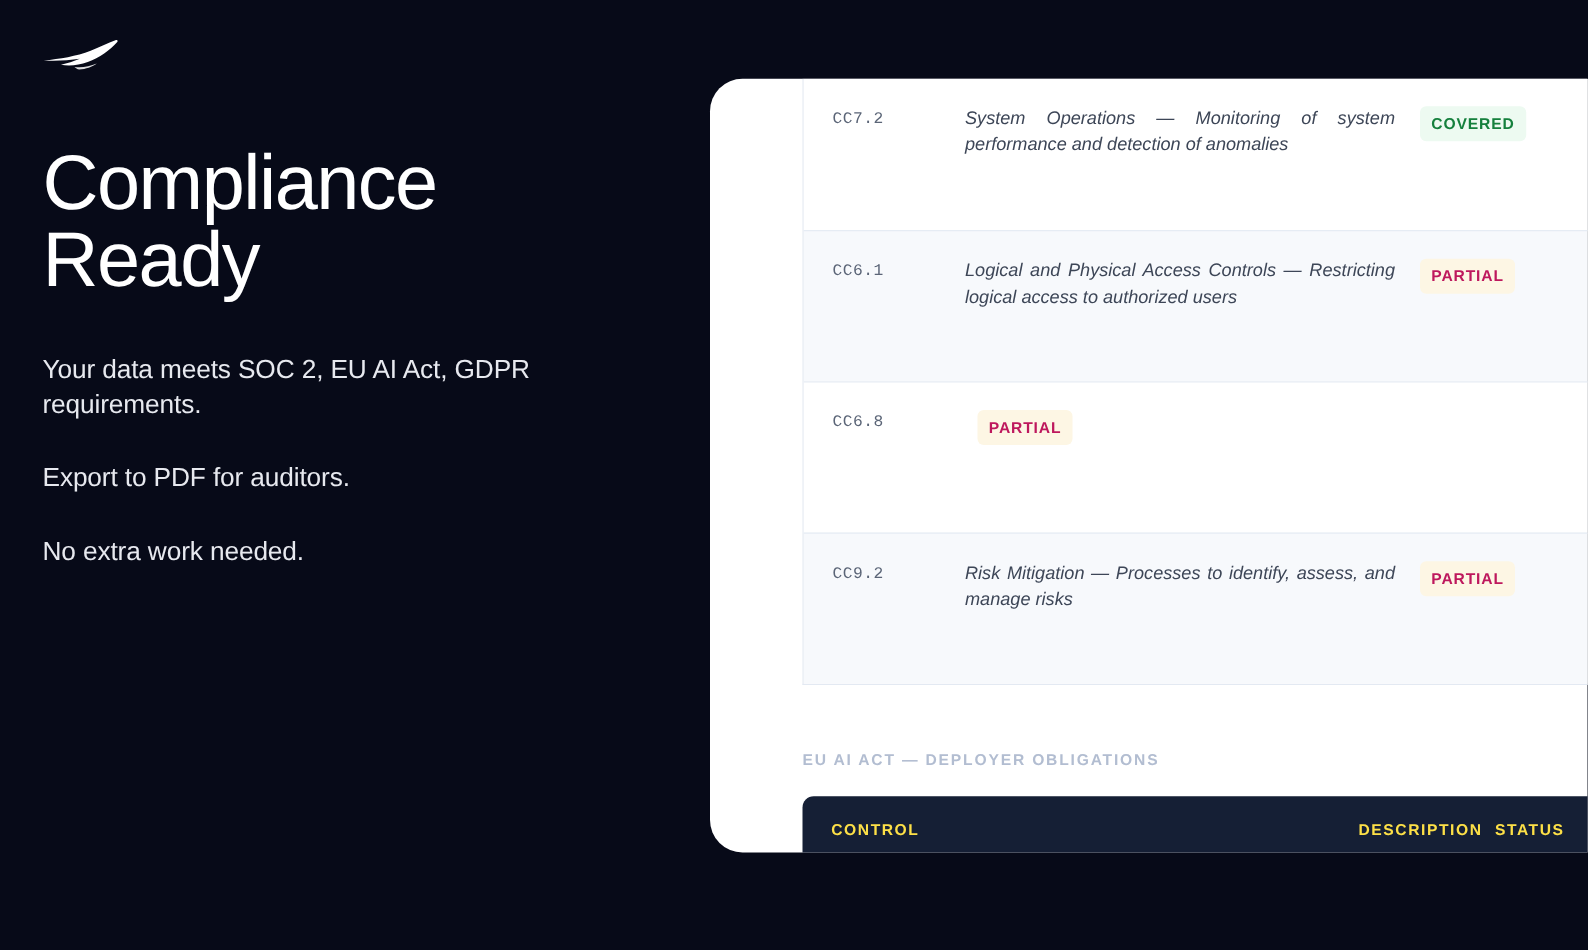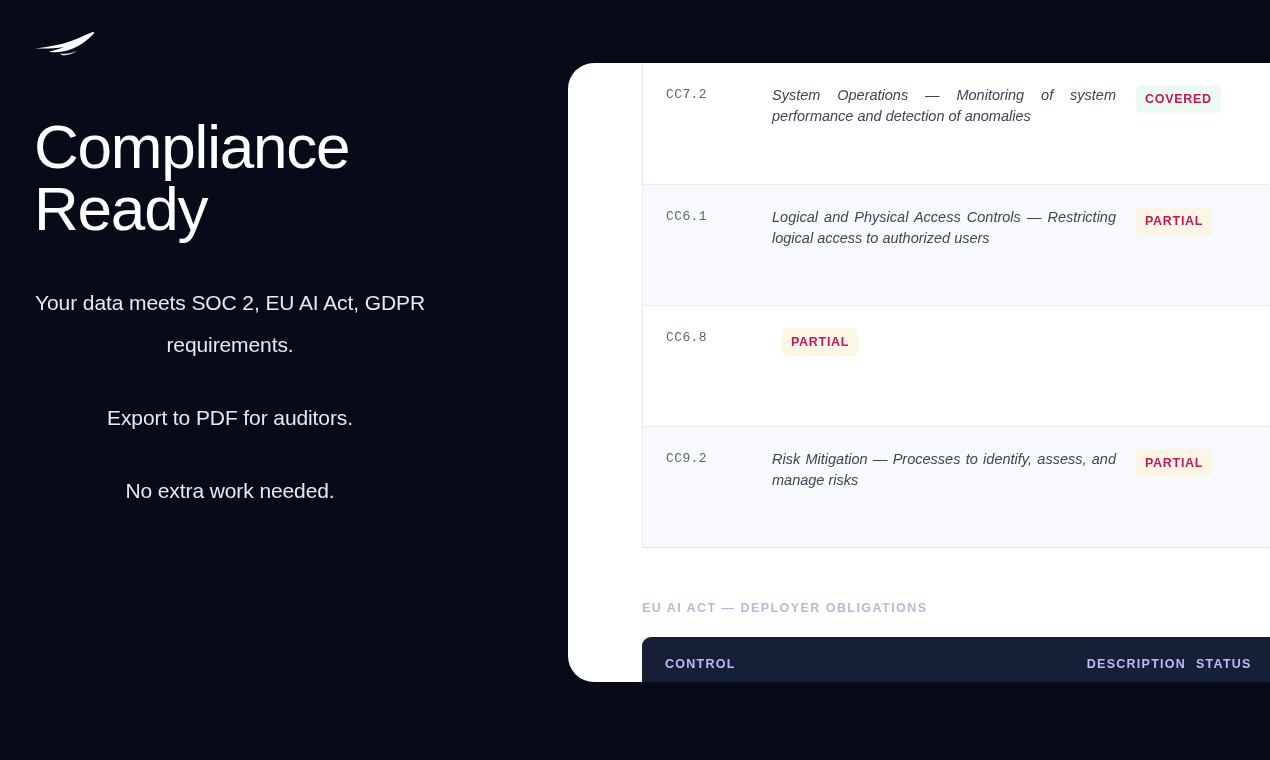--- a/index.html
+++ b/index.html
@@ -42,26 +42,25 @@
     line-height: 62px;
     letter-spacing: -1.2px;
     color: #ffffff;
     margin-bottom: 42px;
     white-space: pre-line;
   }
 
   .hero-para {
     font-size: 21px;
     font-weight: 300;
-    line-height: 42px;
+    line-height: 28px;
     letter-spacing: -0.1px;
     color: #e7e9ef;
     max-width: 392px;
     margin-bottom: 31px;
-    text-align: center;
   }
   .hero-para:last-child { margin-bottom: 14px; }
 
   
   .panel {
     position: absolute;
     left: 568px;
     top: 63px;
     width: 740px;      
     height: 619px;
@@ -129,21 +128,21 @@
 
   .badge {
     display: inline-block;
     padding: 7px 9px 7px 9px;
     border-radius: 5px;
     font-size: 12.5px;
     font-weight: bold;
     letter-spacing: 0.7px;
     line-height: 14px;
   }
-  .badge.covered { color: #be185d; background: #edfaf1; }
+  .badge.covered { color: #15803d; background: #edfaf1; }
   .badge.partial { color: #be185d; background: #fdf6e4; }
 
   
   .section-eyebrow {
     margin-top: 53px;
     padding-left: 0;
     font-size: 12.5px;
     font-weight: bold;
     letter-spacing: 1.45px;
     color: #b2bdd1;
@@ -161,21 +160,21 @@
   .thead-row {
     display: flex;
     align-items: center;
     height: 54px;
   }
 
   .th {
     font-size: 12.5px;
     font-weight: bold;
     letter-spacing: 1.25px;
-    color: #c4b5fd;
+    color: #fde047;
     text-transform: uppercase;
   }
   .th.control { width: 129px; flex: 0 0 129px; padding-left: 23px; }
   .th.desc    { flex: 1 1 auto; text-align: right; }
   .th.status  { flex: 0 0 122px; padding-left: 10px; }
 </style>
 </head>
 <body>
 
 <div class="hero">

